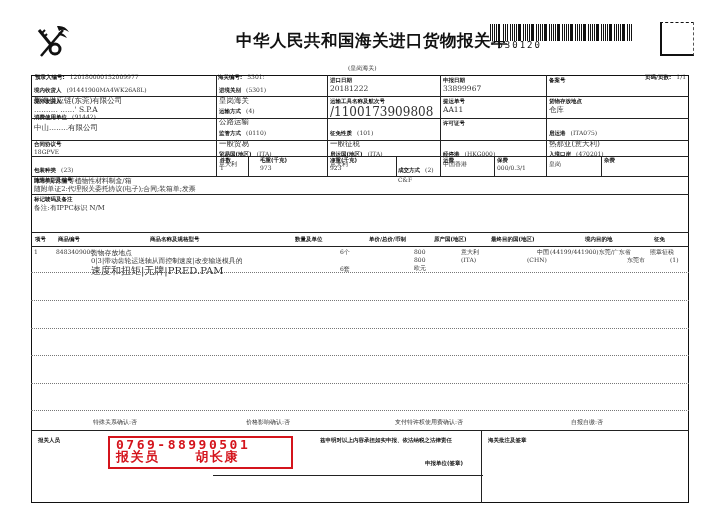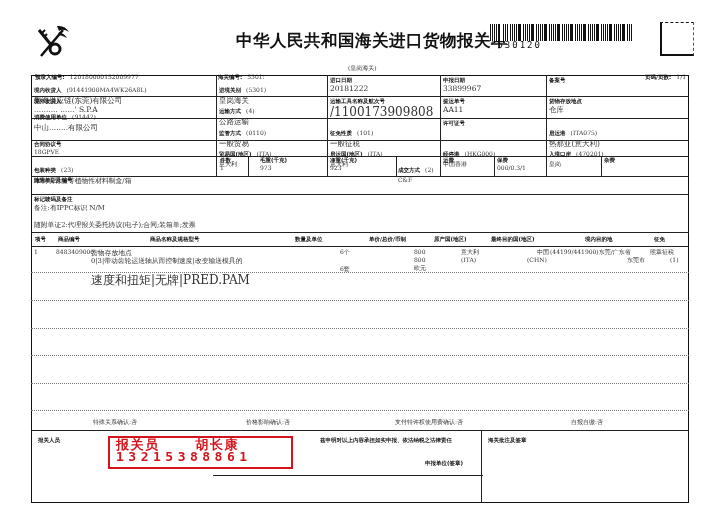--- a/index.html
+++ b/index.html
@@ -201,21 +201,21 @@
   <div class="lbl">保费</div>
   <div class="small">000/0.3/1</div>
 </div>
 <div class="abs" style="left:604px;top:157px;">
   <div class="lbl">杂费</div>
   <div class="small"></div>
 </div>
 
 <div class="abs" style="left:34px;top:177px;">
   <div class="lbl">随附单证及编号</div>
-  <div class="small" style="font-size:6.8px;margin-top:36px;">随附单证2:代理报关委托协议(电子);合同;装箱单;发票</div>
+  <div class="small" style="font-size:6.8px;">随附单证2:代理报关委托协议(电子);合同;装箱单;发票</div>
 </div>
 
 <div class="abs" style="left:34px;top:196px;">
   <div class="lbl">标记唛码及备注</div>
   <div class="small" style="font-size:6.8px;">备注:有IPPC标识 N/M</div>
 </div>
 
 <div class="abs lbl" style="left:35px;top:236px;">项号</div>
 <div class="abs lbl" style="left:58px;top:236px;">商品编号</div>
 <div class="abs lbl" style="left:150px;top:236px;">商品名称及规格型号</div>
@@ -224,21 +224,21 @@
 <div class="abs lbl" style="left:434px;top:236px;">原产国(地区)</div>
 <div class="abs lbl" style="left:491px;top:236px;">最终目的国(地区)</div>
 <div class="abs lbl" style="left:585px;top:236px;">境内目的地</div>
 <div class="abs lbl" style="left:654px;top:236px;">征免</div>
 
 <div>
   <div class="abs small" style="left:34px;top:248px;">1</div>
   <div class="abs small" style="left:56px;top:248px;">8483409000</div>
   <div class="abs small" style="left:91px;top:248px;font-size:6.8px;">货物存放地点</div>
   <div class="abs small" style="left:91px;top:256px;font-size:6.8px;">0|3|带动齿轮运送轴从而控制速度|改变输送模具的</div>
-  <div class="abs small" style="left:91px;top:272px;font-size:12px;">速度和扭矩|无牌|PRED.PAM</div>
+  <div class="abs small" style="left:91px;top:264px;font-size:10px;">速度和扭矩|无牌|PRED.PAM</div>
   <div class="abs small" style="left:340px;top:248px;">6个</div>
   <div class="abs small" style="left:340px;top:265px;">6套</div>
   <div class="abs small" style="left:414px;top:248px;">800</div>
   <div class="abs small" style="left:414px;top:256px;">800</div>
   <div class="abs small" style="left:414px;top:264px;">欧元</div>
   <div class="abs small" style="left:461px;top:248px;">意大利</div>
   <div class="abs small" style="left:461px;top:256px;">(ITA)</div>
   <div class="abs small" style="left:537px;top:248px;">中国</div>
   <div class="abs small" style="left:527px;top:256px;">(CHN)</div>
   <div class="abs small" style="left:550px;top:248px;">(44199/441900)东莞/广东省</div>
@@ -248,21 +248,21 @@
 </div>
 
 <div class="abs small" style="left:93px;top:418px;font-size:6px;">特殊关系确认:否</div>
 <div class="abs small" style="left:246px;top:418px;font-size:6px;">价格影响确认:否</div>
 <div class="abs small" style="left:395px;top:418px;font-size:6px;">支付特许权使用费确认:否</div>
 <div class="abs small" style="left:571px;top:418px;font-size:6px;">自报自缴:否</div>
 
 <div class="abs lbl" style="left:38px;top:437px;">报关人员</div>
 
 <div class="stamp" style="left:108px;top:436px;width:185px;height:33px;padding:1px 0 0 6px;">
+  <div style="letter-spacing:2.5px;">0769-88990501</div>
   <div>
     <span>报关员</span><span style="display:inline-block;width:36px;"></span><span>胡长康</span>
   </div>
-  <div style="letter-spacing:4.5px;">13215388861</div>
 </div>
 
 <div class="abs lbl" style="left:320px;top:437px;">兹申明对以上内容承担如实申报、依法纳税之法律责任</div>
 <div class="abs lbl" style="left:425px;top:460px;">申报单位(签章)</div>
 <div class="abs lbl" style="left:488px;top:437px;">海关批注及签章</div>
 
 </body></html>

